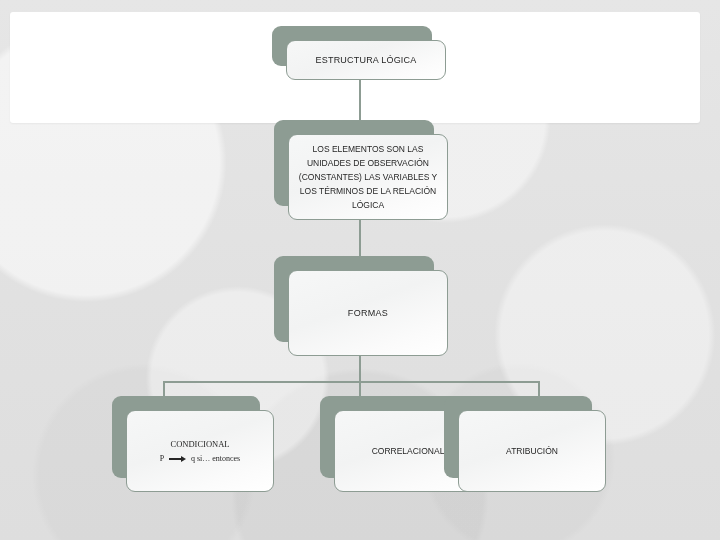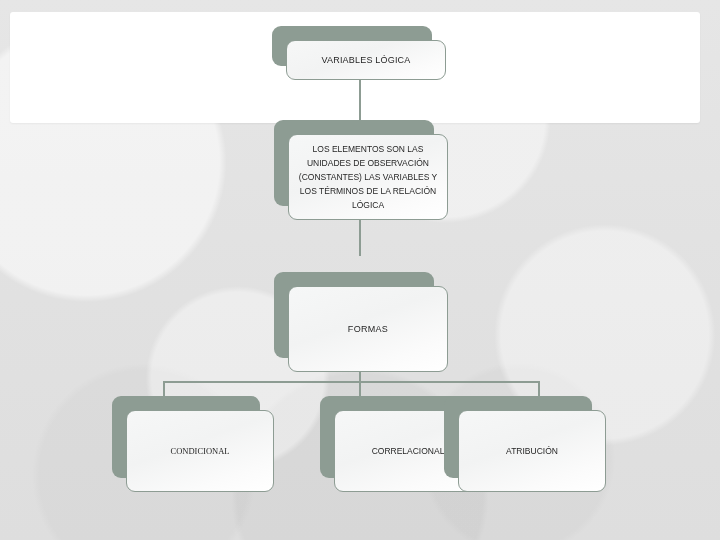--- a/index.html
+++ b/index.html
@@ -58,21 +58,21 @@
 
   
   #node-estructura{left:272px;top:26px;width:160px;height:40px;}
   #node-estructura .front{font-size:9px;letter-spacing:.2px;}
 
   
   #node-elementos{left:274px;top:120px;width:160px;height:86px;}
   #node-elementos .front{font-size:8.5px;line-height:14px;}
 
   
-  #node-formas{left:274px;top:256px;width:160px;height:86px;margin-top:16px;}
+  #node-formas{left:274px;top:256px;width:160px;height:86px;}
   #node-formas .front{font-size:9px;letter-spacing:.3px;}
 
   
   .leaf{top:396px;width:148px;height:82px;}
   #node-condicional{left:112px;font-family:Liberation Serif, serif;}
   #node-correlacional{left:284px;margin-left:36px;}
   #node-atribucion{left:444px;}
   .leaf .front{font-size:8.5px;line-height:12px;}
   .leaf .front .sub{font-size:8px;}
 
@@ -106,21 +106,21 @@
   <div class="conn" style="left:359px;top:220px;width:2px;height:36px;"></div>
 
   <div class="conn" style="left:359px;top:356px;width:2px;height:40px;"></div>
   <div class="conn" style="left:163px;top:381px;width:377px;height:2px;"></div>
   <div class="conn" style="left:163px;top:381px;width:2px;height:15px;"></div>
   <div class="conn" style="left:538px;top:381px;width:2px;height:15px;"></div>
 
   <div class="node" id="node-estructura">
     <div class="back"></div>
     <div class="front">
-      <span class="label">VARIABLES LÓGICA</span>
+      <span class="label">ESTRUCTURA LÓGICA</span>
     </div>
   </div>
 
   <div class="node" id="node-elementos">
     <div class="back"></div>
     <div class="front">
       <span class="label">LOS ELEMENTOS SON LAS UNIDADES DE OBSERVACIÓN (CONSTANTES) LAS VARIABLES Y LOS TÉRMINOS DE LA RELACIÓN LÓGICA</span>
     </div>
   </div>
 
@@ -128,20 +128,27 @@
     <div class="back"></div>
     <div class="front">
       <span class="label">FORMAS</span>
     </div>
   </div>
 
   <div class="node leaf" id="node-condicional">
     <div class="back"></div>
     <div class="front">
       <span class="label">CONDICIONAL</span>
+      <span class="sub">
+        <span>P</span>
+        <span class="arrow-glyph">
+          <span class="shaft"></span><span class="head"></span>
+        </span>
+        <span>q si… entonces</span>
+      </span>
     </div>
   </div>
 
   <div class="node leaf" id="node-correlacional">
     <div class="back"></div>
     <div class="front">
       <span class="label">CORRELACIONAL</span>
     </div>
   </div>
 

